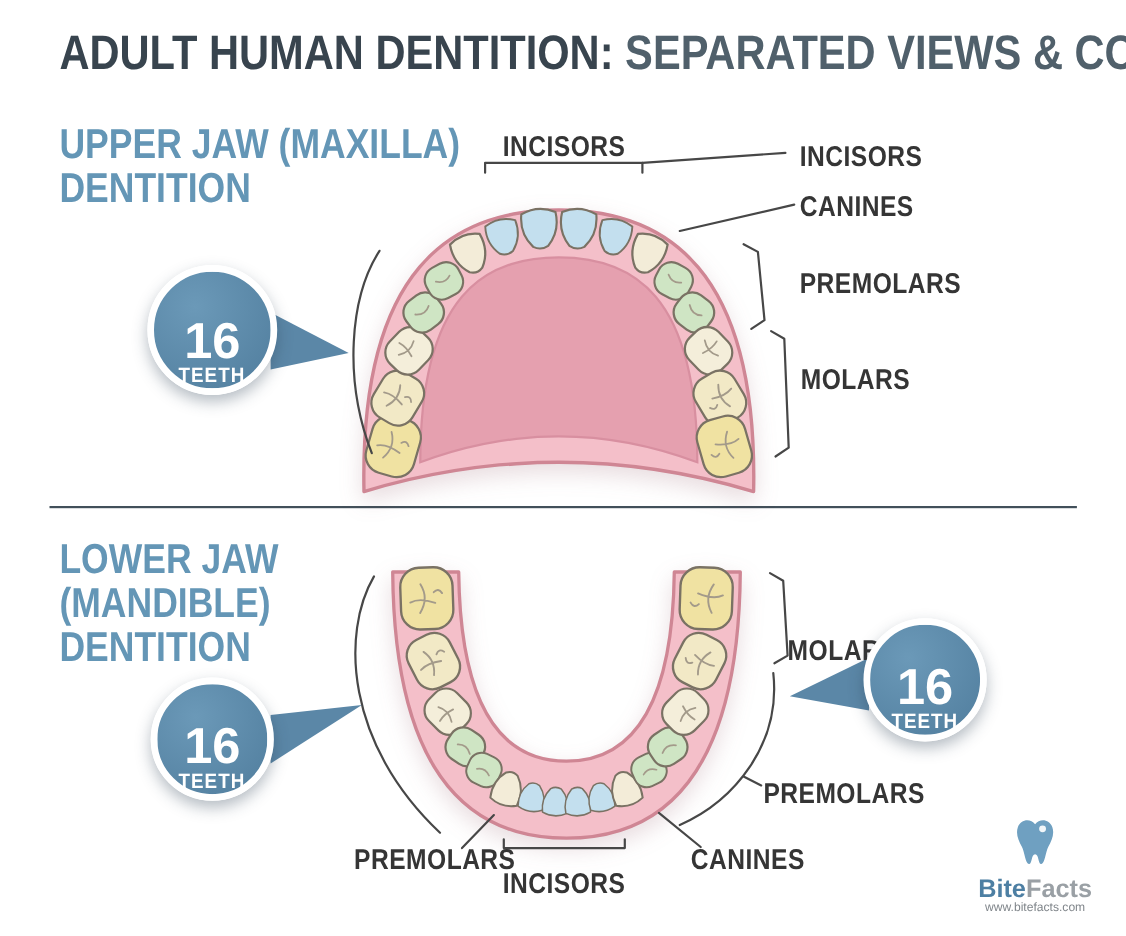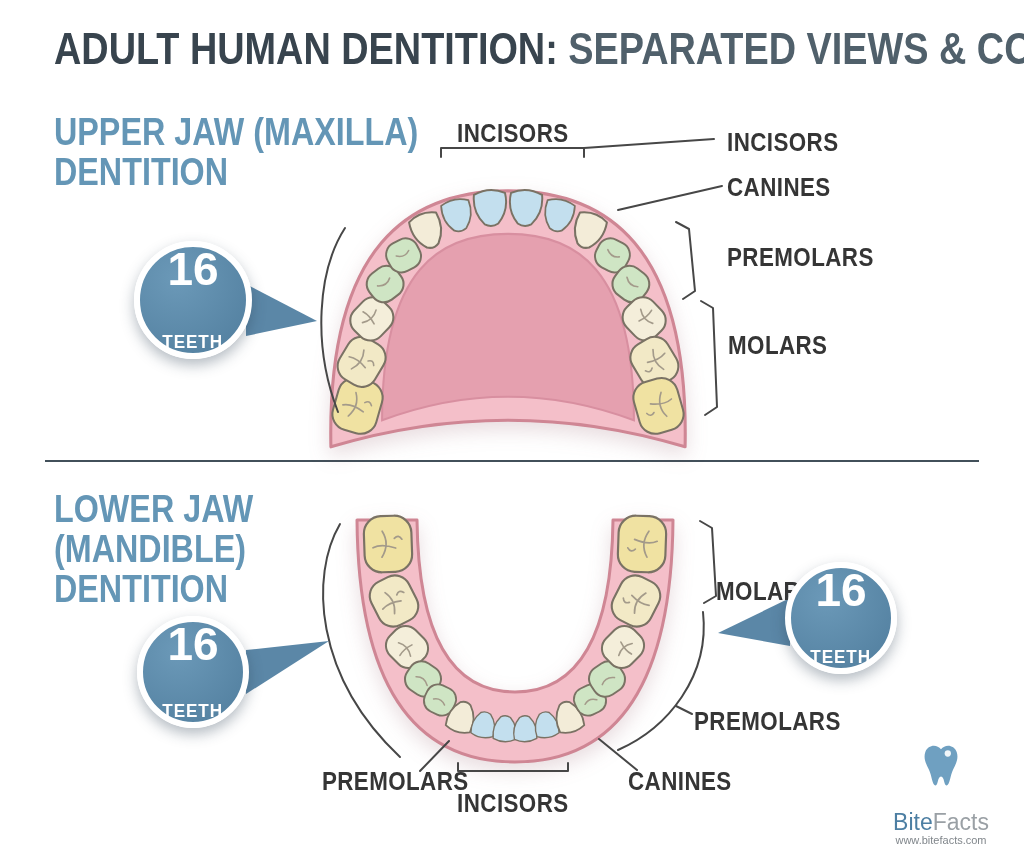--- a/index.html
+++ b/index.html
@@ -17,21 +17,21 @@
 
   .lbl { position:absolute; font-size:26px; font-weight:bold; color:#353535; letter-spacing:.5px; white-space:nowrap; z-index:4; }
   .lbl.center { text-align:center; }
   .lbl.center .cond { transform-origin:center center; }
   .lbl.right { text-align:right; }
   .lbl.right .cond { transform-origin:right center; }
 
   .badge { position:absolute; width:118px; height:118px; border-radius:50%;
            background:radial-gradient(circle at 35% 30%, #6b99b8, #507d9d);
            border:6px solid #ffffff; box-shadow:0 6px 14px rgba(40,60,80,.35);
-           display:flex; flex-direction:column; align-items:center; justify-content:space-between;
+           display:flex; flex-direction:column; align-items:center; justify-content:flex-end;
            color:#fff; z-index:5; }
   .badge.small { width:112px; height:112px; }
   .badge-count { font-size:46px; font-weight:bold; line-height:44px; }
   .badge-unit  { font-size:19px; font-weight:bold; letter-spacing:1px; transform:scaleX(.9); }
 
   .divider { position:absolute; height:2px; background:#42505a; z-index:1; }
 
   .jaw { position:absolute; z-index:2; filter:drop-shadow(0 8px 10px rgba(130,60,75,.18)); }
   .gum    { fill:#f4bfc9; stroke:#cf8694; stroke-width:3; stroke-linejoin:round; }
   .palate { fill:#e5a0af; stroke:#d88fa0; stroke-width:2; }
@@ -43,21 +43,21 @@
   .c-pre  { fill:#cfe5c4; }
   .c-mol1 { fill:#f4eeda; }
   .c-mol2 { fill:#f2e9c6; }
   .c-mol  { fill:#f0e2a2; }
 
   .overlay { position:absolute; left:0; top:0; width:1024px; height:851px; z-index:3; pointer-events:none; }
   .lead { stroke:#474747; stroke-width:2; fill:none; stroke-linecap:round; stroke-linejoin:round; }
   .ptr  { fill:#5b87a7; }
 
   .brand { position:absolute; left:880px; top:742px; width:122px; text-align:center; z-index:4; }
-  .brand-name { font-size:23px; font-weight:normal; line-height:24px; margin-top:18px; }
+  .brand-name { font-size:23px; font-weight:bold; line-height:24px; margin-top:2px; }
   .brand-name .b1 { color:#4d7fa3; }
   .brand-name .b2 { color:#9aa0a5; }
   .brand-url { font-size:11px; color:#80868b; line-height:13px; }
 </style>
 </head>
 <body>
 
 <div class="canvas">
 
   <div class="title">

